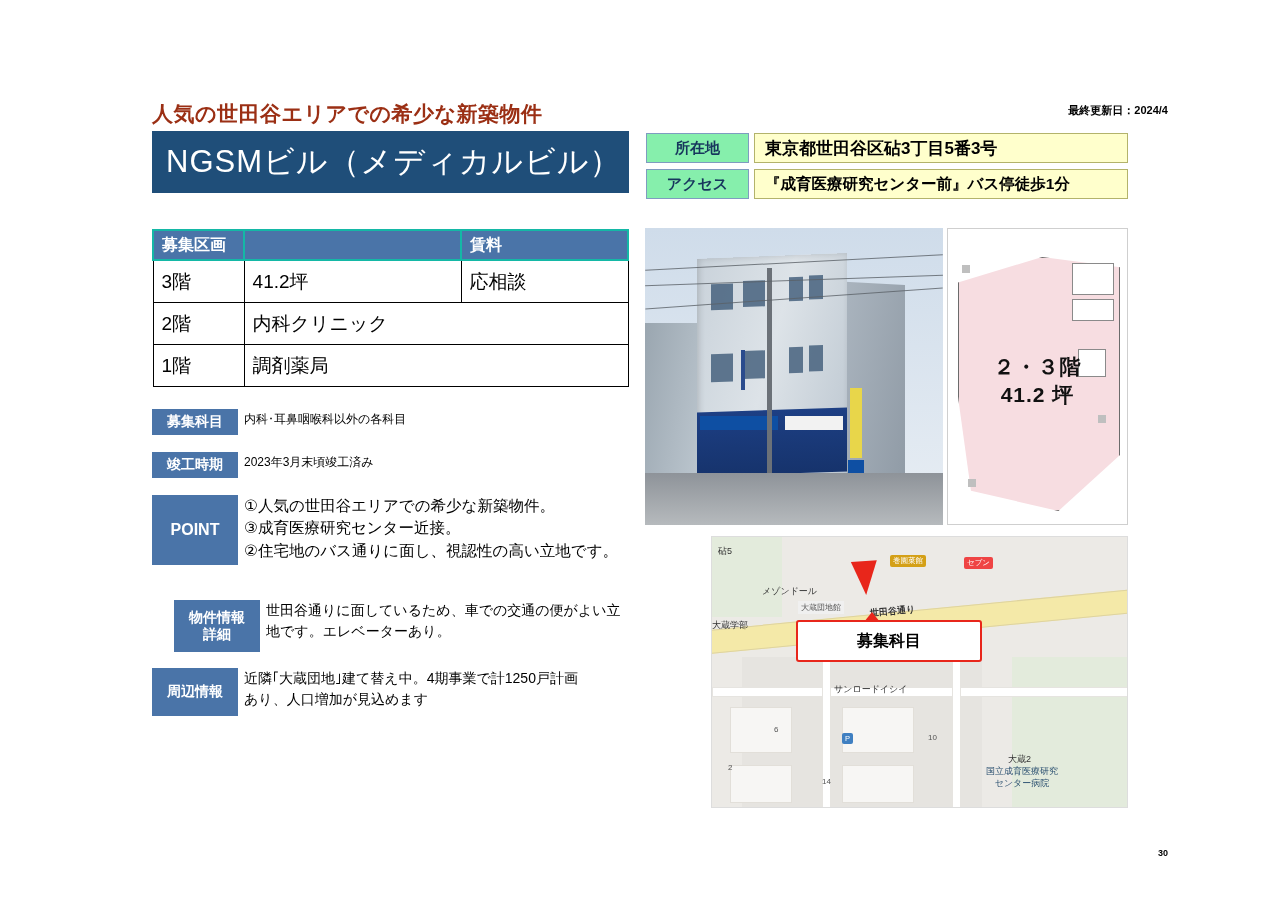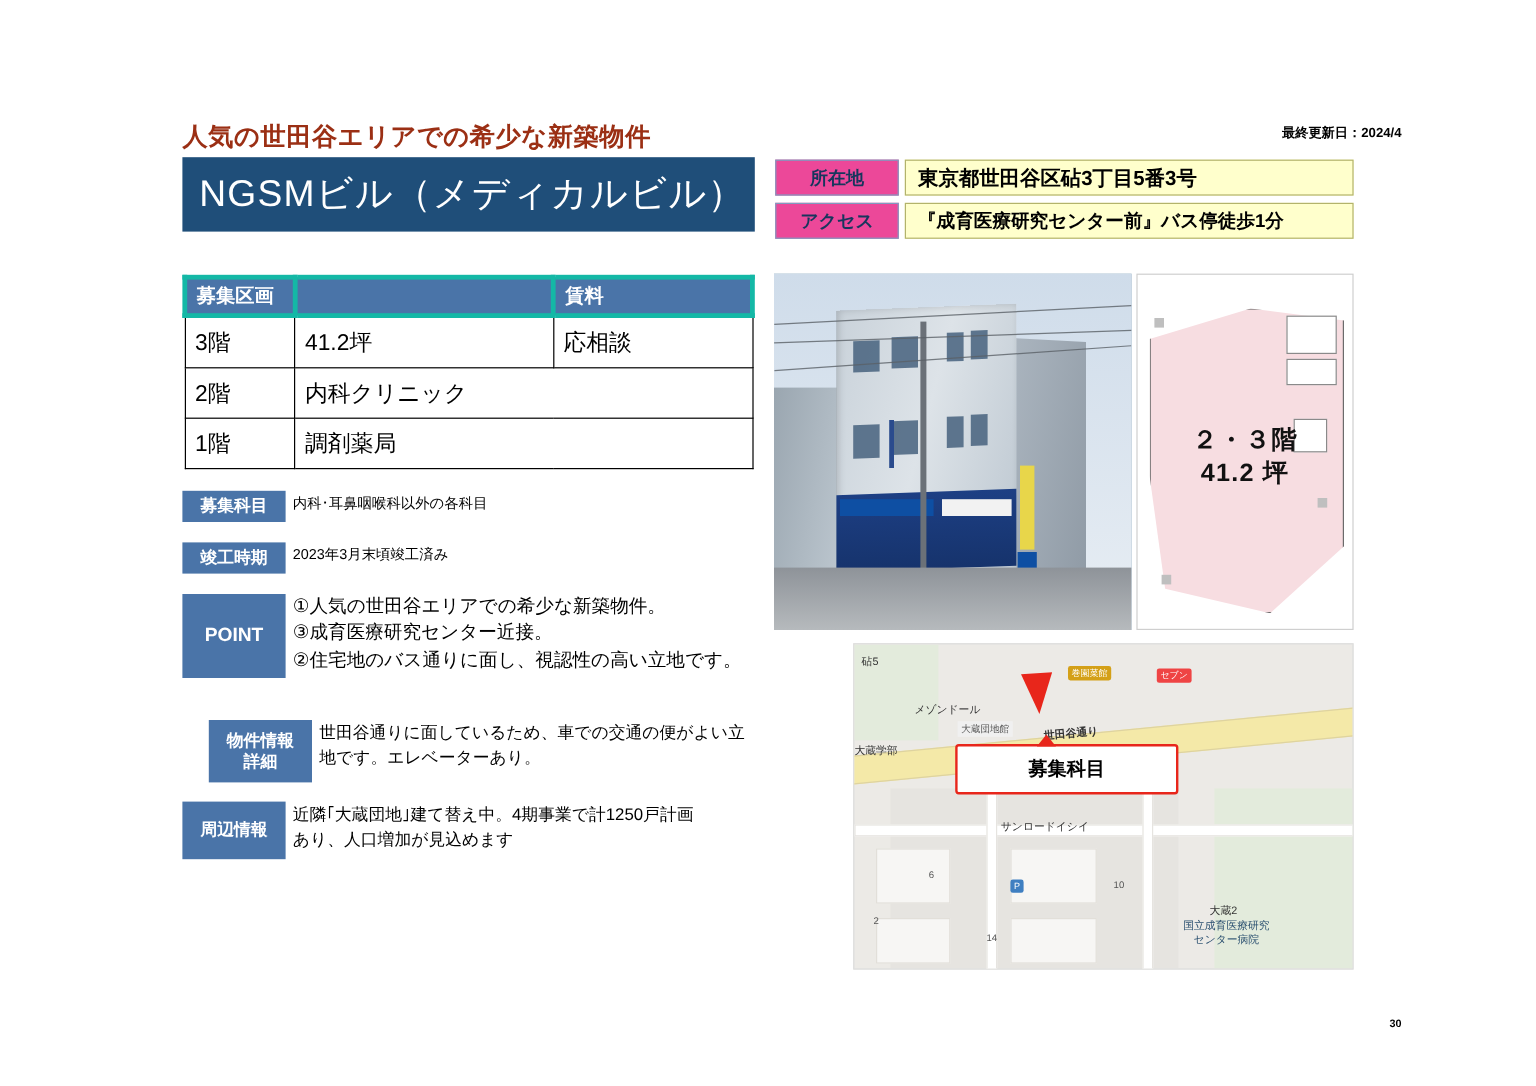--- a/index.html
+++ b/index.html
@@ -33,21 +33,21 @@
   }
   .title-bar span{
     color:#ffffff;font-size:31px;letter-spacing:1px;
     font-family:"Liberation Sans","DejaVu Sans",sans-serif;
   }
 
   
   .addr-wrap{position:absolute;left:646px;top:133px;width:482px;}
   .addr-row{display:flex;margin-bottom:6px;}
   .addr-label{
-    width:103px;height:30px;background:#ec4899;border:1px solid #7f9cc0;
+    width:103px;height:30px;background:#86efac;border:1px solid #7f9cc0;
     box-sizing:border-box;
     display:flex;align-items:center;justify-content:center;
     font-size:15px;font-weight:bold;color:#17365d;
   }
   .addr-value{
     flex:1;height:30px;background:#ffffcc;border:1px solid #b3b36b;
     box-sizing:border-box;margin-left:5px;
     display:flex;align-items:center;
     padding-left:10px;
     font-size:17px;font-weight:bold;color:#000;
@@ -55,21 +55,21 @@
   }
   .addr-value.small{font-size:15.5px;}
 
   
   .rooms{
     position:absolute;left:152px;top:229px;width:477px;
     border-collapse:collapse;
   }
   .rooms th{
     background:#4a74a8;color:#fff;font-size:16px;font-weight:bold;
-    height:26px;border:4px solid #14b8a6;text-align:left;padding-left:8px;
+    height:26px;border:2px solid #14b8a6;text-align:left;padding-left:8px;
   }
   .rooms td{
     border:1px solid #000;height:39px;font-size:19px;
     padding-left:8px;color:#000;
   }
   .rooms .c1{width:86px;}
   .rooms .c2{width:222px;}
   .rooms .c3{width:169px;}
 
   

